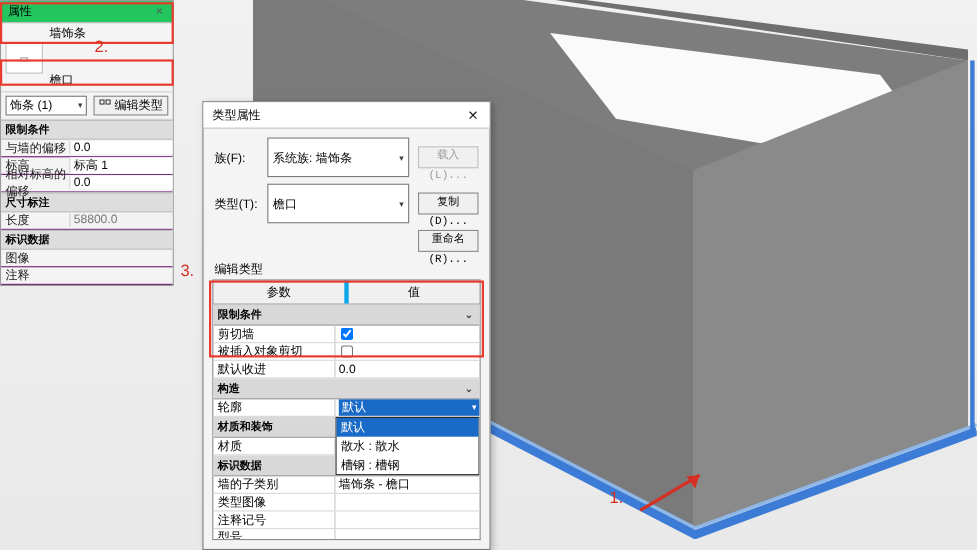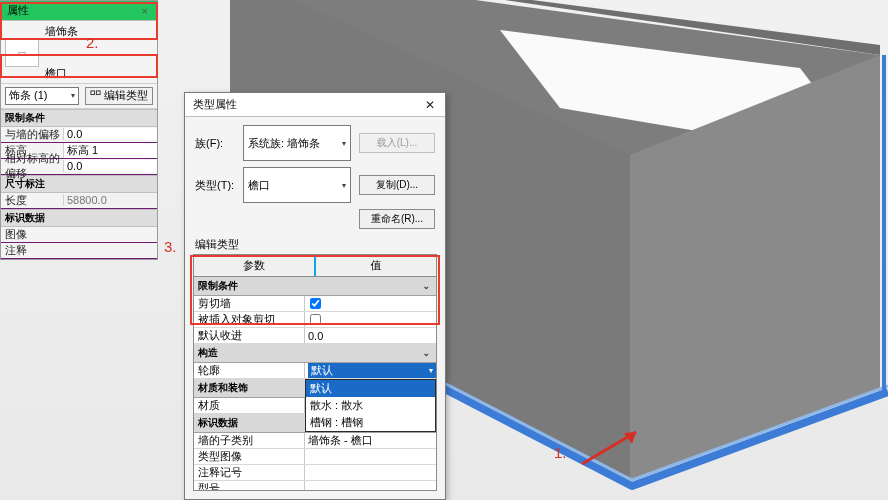--- a/index.html
+++ b/index.html
@@ -106,36 +106,36 @@
 
   .td-top { padding:8px 10px 4px; display:flex; flex-direction:column; gap:6px; }
   .td-field { display:flex; align-items:center; gap:8px; }
   .td-field label { width:40px; }
   .td-combo {
     flex:1; background:#fff; border:1px solid #7a7a7a; height:36px;
     display:flex; align-items:center; padding:0 4px;
   }
   .td-combo .chev { margin-left:auto; font-size:8px; color:#444; }
   .td-btn {
-    width:76px; height:20px; background:#f0f0f0;
+    width:55px; height:20px; background:#f0f0f0;
     border:1px solid #8a8a8a; text-align:center; line-height:18px;
-    cursor:pointer; font-size:10px;
+    cursor:pointer; font-size:10px;font-family:Liberation Mono, monospace;
   }
   .td-btn.disabled { color:#9a9a9a; border-color:#c0c0c0; cursor:default; }
 
   .td-section-label { padding:4px 10px 2px; }
 
   .td-header {
     display:flex; margin:0 8px; border:1px solid #8a8a8a;
     background:#f0f0f0;
   }
   .td-header .col {
     flex:1; text-align:center; padding:3px 0; font-size:11px;
   }
-  .td-header .col:first-child { border-right:2px solid #0ea5e9; }
+  .td-header .col:first-child { border-right:4px solid #0ea5e9; }
 
   .td-body {
     margin:0 8px 8px; border:1px solid #8a8a8a; border-top:0;
     background:#fff; flex:1; overflow:hidden; position:relative;
   }
 
   .td-grp {
     background:#d8d8d8; font-weight:bold; padding:2px 4px;
     border-bottom:1px solid #a0a0a0; font-size:10px;
     display:flex; align-items:center;

